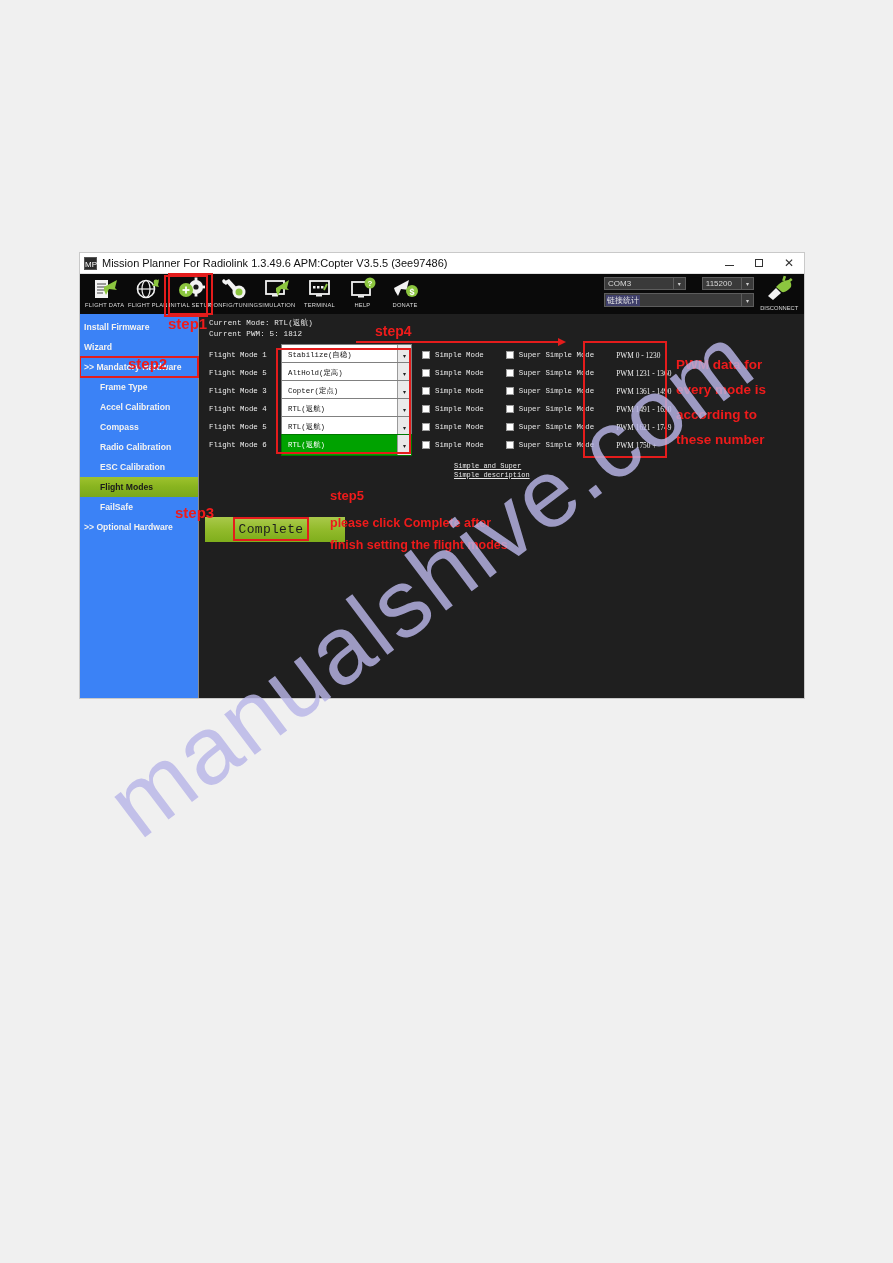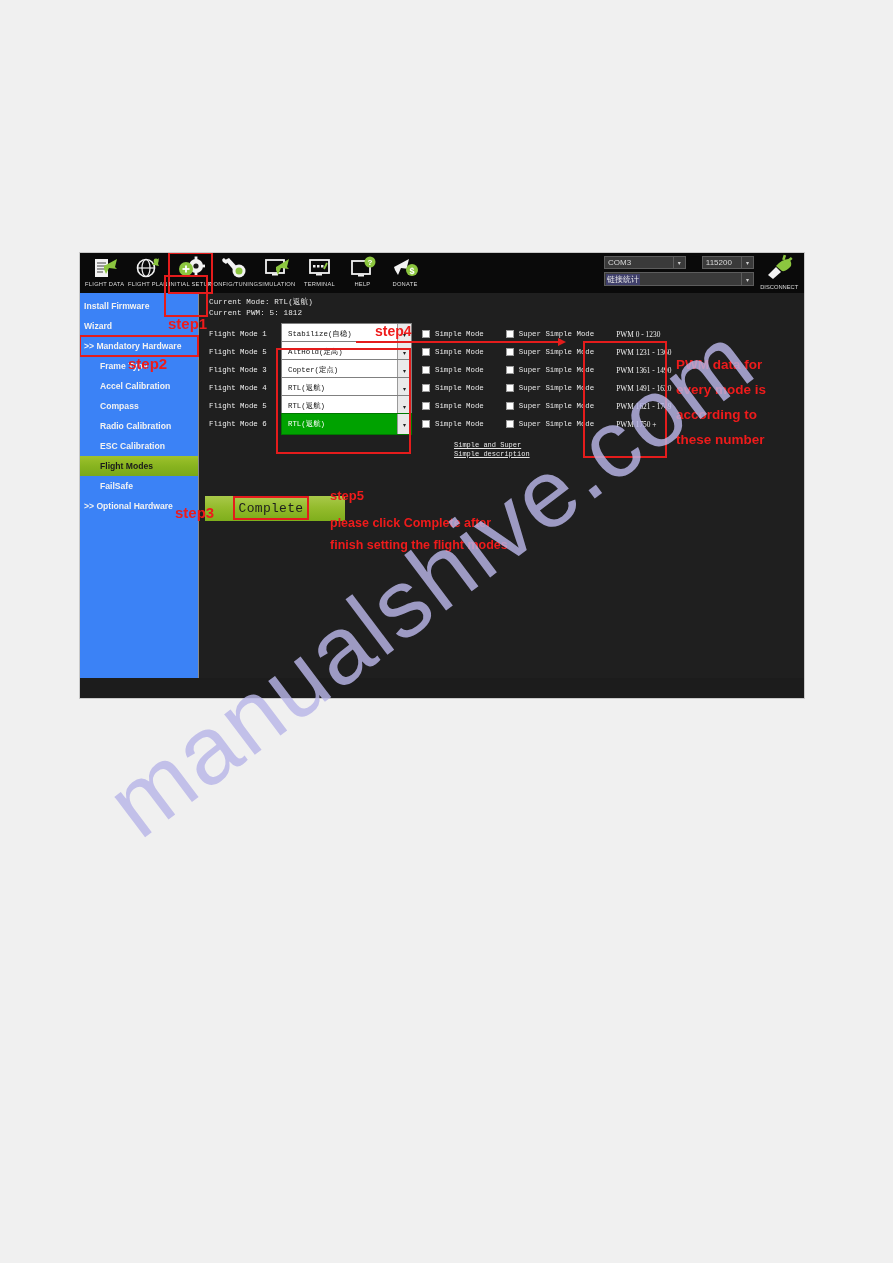--- a/index.html
+++ b/index.html
@@ -198,20 +198,33 @@
 </style>
 </head>
 <body>
 
 <div id="watermark">
   <div class="wm-text">manualshive.com</div>
 </div>
 
 <div id="app-window">
 
+  <div class="titlebar">
+    <div class="tb-icon">MP</div>
+    <div class="tb-title">Mission Planner For Radiolink 1.3.49.6 APM:Copter V3.5.5 (3ee97486)</div>
+    <div class="tb-controls">
+      <div class="tb-btn min">
+          <span></span>
+        </div>
+      <div class="tb-btn max">
+          <span></span>
+        </div>
+      <div class="tb-btn">✕</div>
+    </div>
+  </div>
 
   <div class="toolbar">
 
     <div class="tool">
       <div class="glyph">
         <svg width="26" height="24" viewBox="0 0 26 24">
           <rect x="3" y="3" width="13" height="18" fill="#f2f2f2"></rect>
           <g stroke="#444" stroke-width="1">
             <line x1="5" y1="7" x2="14" y2="7"></line>
               <line x1="5" y1="10" x2="14" y2="10"></line>

